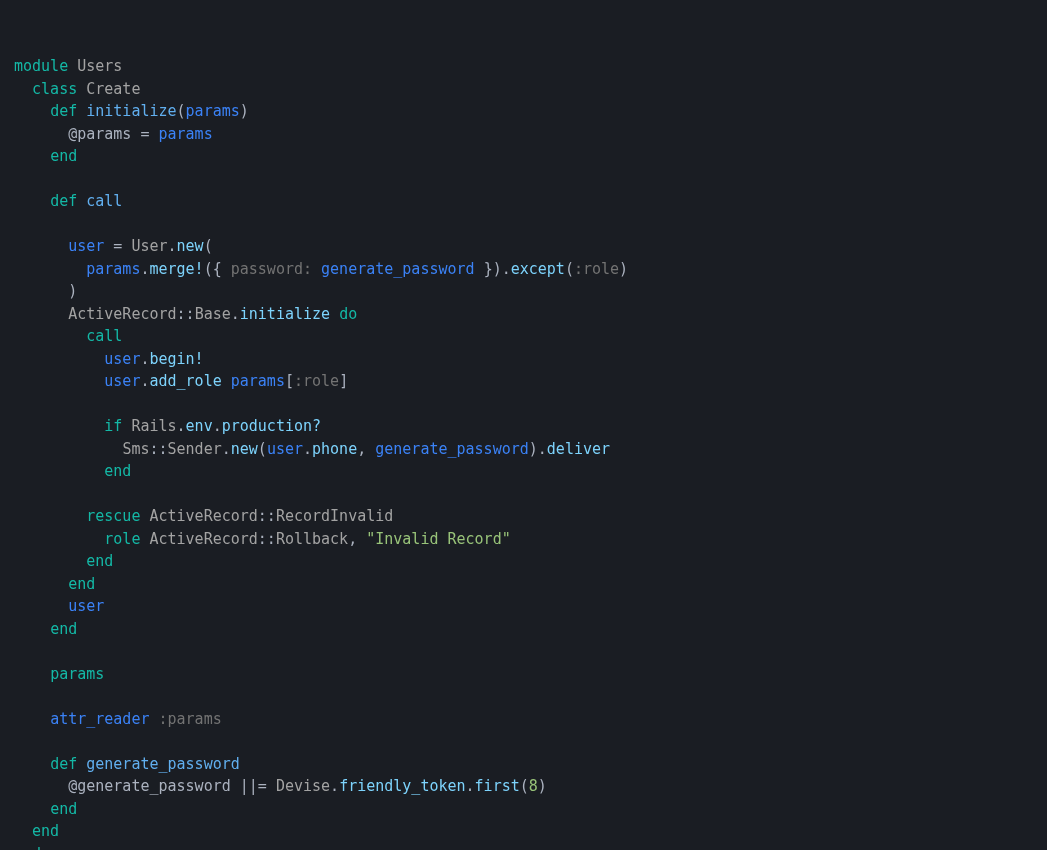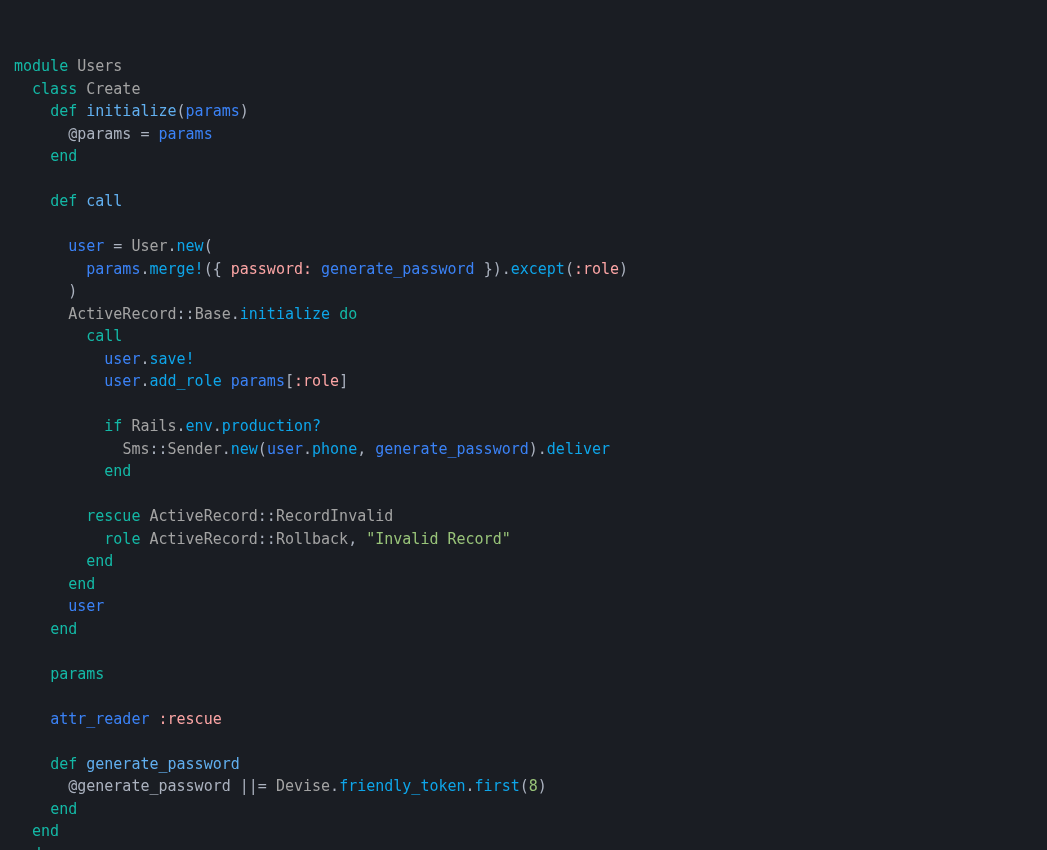--- a/index.html
+++ b/index.html
@@ -10,23 +10,23 @@
     font-size: 15px;
     line-height: 22.5px;
     color: #abb2bf;
     width: 1047px;
     height: 850px;
     box-sizing: border-box;
     white-space: pre;
   }
   .kw { color: #14b8a6; }      
   .const { color: #a3a3a3; }   
-  .method { color: #0ea5e9; }  
+  .method { color: #7dd3fc; }  
   .fn { color: #61afef; }      
-  .sym { color: #fca5a5; margin-top: 43px; }     
+  .sym { color: #737373; margin-top: 43px; }     
   .str { color: #98c379; }     
   .num { color: #98c379; }     
   .op  { color: #abb2bf; }
   .ivar{ color: #abb2bf; text-align: center; }
   .id  { color: #3b82f6; }
 </style>
 </head>
 <body>
 
 <div><span class="kw">module</span> <span class="const">Users</span>
@@ -35,36 +35,36 @@
       <span class="ivar">@params</span> <span class="op">=</span> <span class="id">params</span>
     <span class="kw">end</span>
 
     <span class="kw">def</span> <span class="fn">call</span>
 
       <span class="id">user</span> <span class="op">=</span> <span class="const">User</span><span class="op">.</span><span class="method">new</span><span class="op">(</span>
         <span class="id">params</span><span class="op">.</span><span class="method">merge!</span><span class="op">(</span><span class="op">{</span> <span class="sym">password:</span> <span class="id">generate_password</span> <span class="op">}</span><span class="op">)</span><span class="op">.</span><span class="method">except</span><span class="op">(</span><span class="sym">:role</span><span class="op">)</span>
       <span class="op">)</span>
       <span class="const">ActiveRecord</span><span class="op">::</span><span class="const">Base</span><span class="op">.</span><span class="method">initialize</span> <span class="kw">do</span>
         <span class="kw">call</span>
-          <span class="id">user</span><span class="op">.</span><span class="method">save!</span>
+          <span class="id">user</span><span class="op">.</span><span class="method">begin!</span>
           <span class="id">user</span><span class="op">.</span><span class="method">add_role</span> <span class="id">params</span><span class="op">[</span><span class="sym">:role</span><span class="op">]</span>
 
           <span class="kw">if</span> <span class="const">Rails</span><span class="op">.</span><span class="method">env</span><span class="op">.</span><span class="method">production?</span>
             <span class="const">Sms</span><span class="op">::</span><span class="const">Sender</span><span class="op">.</span><span class="method">new</span><span class="op">(</span><span class="id">user</span><span class="op">.</span><span class="method">phone</span><span class="op">,</span> <span class="id">generate_password</span><span class="op">)</span><span class="op">.</span><span class="method">deliver</span>
           <span class="kw">end</span>
 
         <span class="kw">rescue</span> <span class="const">ActiveRecord</span><span class="op">::</span><span class="const">RecordInvalid</span>
           <span class="kw">role</span> <span class="const">ActiveRecord</span><span class="op">::</span><span class="const">Rollback</span><span class="op">,</span> <span class="str">"Invalid Record"</span>
         <span class="kw">end</span>
       <span class="kw">end</span>
       <span class="id">user</span>
     <span class="kw">end</span>
 
     <span class="kw">params</span>
 
-    <span class="id">attr_reader</span> <span class="sym">:rescue</span>
+    <span class="id">attr_reader</span> <span class="sym">:params</span>
 
     <span class="kw">def</span> <span class="fn">generate_password</span>
       <span class="ivar">@generate_password</span> <span class="op">||=</span> <span class="const">Devise</span><span class="op">.</span><span class="method">friendly_token</span><span class="op">.</span><span class="method">first</span><span class="op">(</span><span class="num">8</span><span class="op">)</span>
     <span class="kw">end</span>
   <span class="kw">end</span>
 <span class="kw">end</span></div>
 
 
 </body></html>

